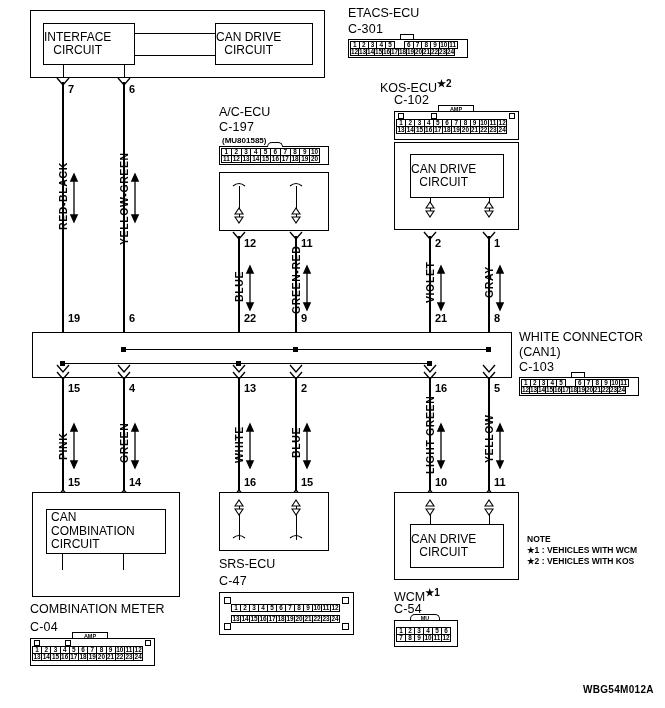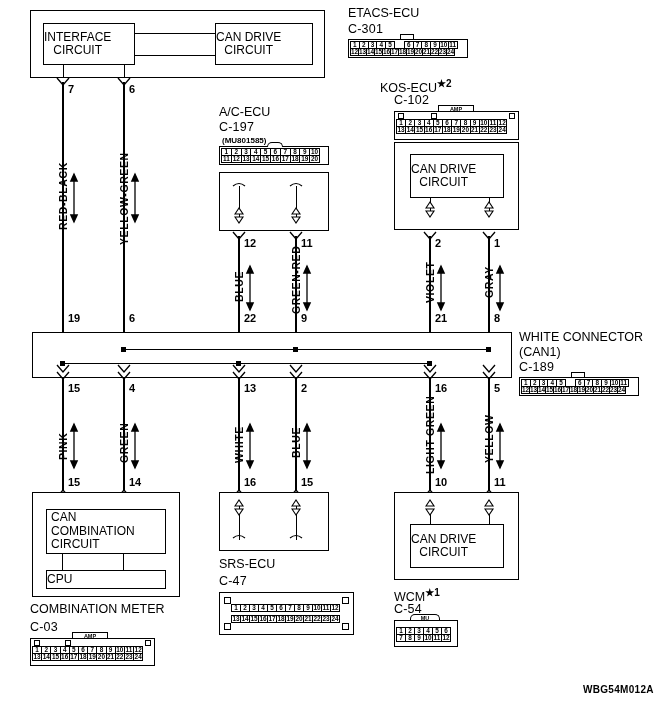--- a/index.html
+++ b/index.html
@@ -316,21 +316,21 @@
   <div class="dotsq" style="left:121px;top:347px;"></div>
   <div class="dotsq" style="left:293px;top:347px;"></div>
   <div class="dotsq" style="left:486px;top:347px;"></div>
 
   <div class="dotsq" style="left:60px;top:361px;"></div>
   <div class="dotsq" style="left:236px;top:361px;"></div>
   <div class="dotsq" style="left:427px;top:361px;"></div>
 
   <div class="abs lbl-ecu" style="left:519px;top:330px;">WHITE CONNECTOR</div>
   <div class="abs lbl-ecu" style="left:519px;top:345px;">(CAN1)</div>
-  <div class="abs lbl-conn" style="left:519px;top:360px;">C-189</div>
+  <div class="abs lbl-conn" style="left:519px;top:360px;">C-103</div>
 
   <div class="conn" style="left:519px;top:377px;">
     <div class="abs" style="left:52px;top:-5px;width:14px;height:6px;border:1.2px solid #000;background:#fff;box-sizing:border-box;"></div>
     <div class="connbox" style="width:120px;">
       <div class="prow" id="c103-top">
           <div class="pcell" style="width: 9.8px; height: 8px;">1</div>
           <div class="pcell" style="width: 9.8px; height: 8px;">2</div>
           <div class="pcell" style="width: 9.8px; height: 8px;">3</div>
           <div class="pcell" style="width: 9.8px; height: 8px;">4</div>
           <div class="pcell" style="width: 9.8px; height: 8px;">5</div>
@@ -442,28 +442,25 @@
         <path d="M500,468 l-3.2,-7 l6.4,0 z"></path>
     </g>
   </svg>
 
   <div class="boxo" style="left:32px;top:492px;width:148px;height:105px;"></div>
   <div class="boxi" style="left:46px;top:509px;width:120px;height:45px;">
     <span class="boxtext" style="text-align:left;padding-left:4px;">CAN
 COMBINATION
 CIRCUIT</span>
   </div>
-  <div class="boxi" style="left:46px;top:570px;width:120px;height:19px;">
-    <span class="boxtext">CPU</span>
-  </div>
   <div class="vthin" style="left:62px;top:554px;height:16px;"></div>
   <div class="vthin" style="left:123px;top:554px;height:16px;"></div>
 
   <div class="abs lbl-ecu" style="left:30px;top:602px;">COMBINATION METER</div>
-  <div class="abs lbl-conn" style="left:30px;top:620px;">C-03</div>
+  <div class="abs lbl-conn" style="left:30px;top:620px;">C-04</div>
 
   <div class="conn" style="left:30px;top:638px;">
     <div class="amp" style="position:absolute;left:42px;top:-6px;width:36px;height:7px;">AMP</div>
     <div class="connbox" style="width:125px;position:relative;">
       <div class="abs" style="left:3px;top:1px;width:4px;height:4px;border:1px solid #000;background:#fff;"></div>
       <div class="abs" style="left:34px;top:1px;width:4px;height:4px;border:1px solid #000;background:#fff;"></div>
       <div class="abs" style="left:114px;top:1px;width:4px;height:4px;border:1px solid #000;background:#fff;"></div>
       <div style="height:6px;"></div>
       <div class="prow" id="c03-top">
           <div class="pcell" style="width: 10.2px; height: 8px;">1</div>
@@ -588,16 +585,21 @@
           <div class="pcell" style="width: 10px; height: 8px;">8</div>
           <div class="pcell" style="width: 10px; height: 8px;">9</div>
           <div class="pcell" style="width: 10px; height: 8px;">10</div>
           <div class="pcell" style="width: 10px; height: 8px;">11</div>
           <div class="pcell" style="width: 10px; height: 8px;">12</div>
         </div>
       <div style="height:3px;"></div>
     </div>
   </div>
 
+  <div class="abs" style="left:527px;top:534px;">
+    <div class="note">NOTE</div>
+    <div class="note">★1 : VEHICLES WITH WCM</div>
+    <div class="note">★2 : VEHICLES WITH KOS</div>
+  </div>
 
   <div class="abs code" style="left:583px;top:684px;">WBG54M012A</div>
 
 </div>
 
 </body></html>

